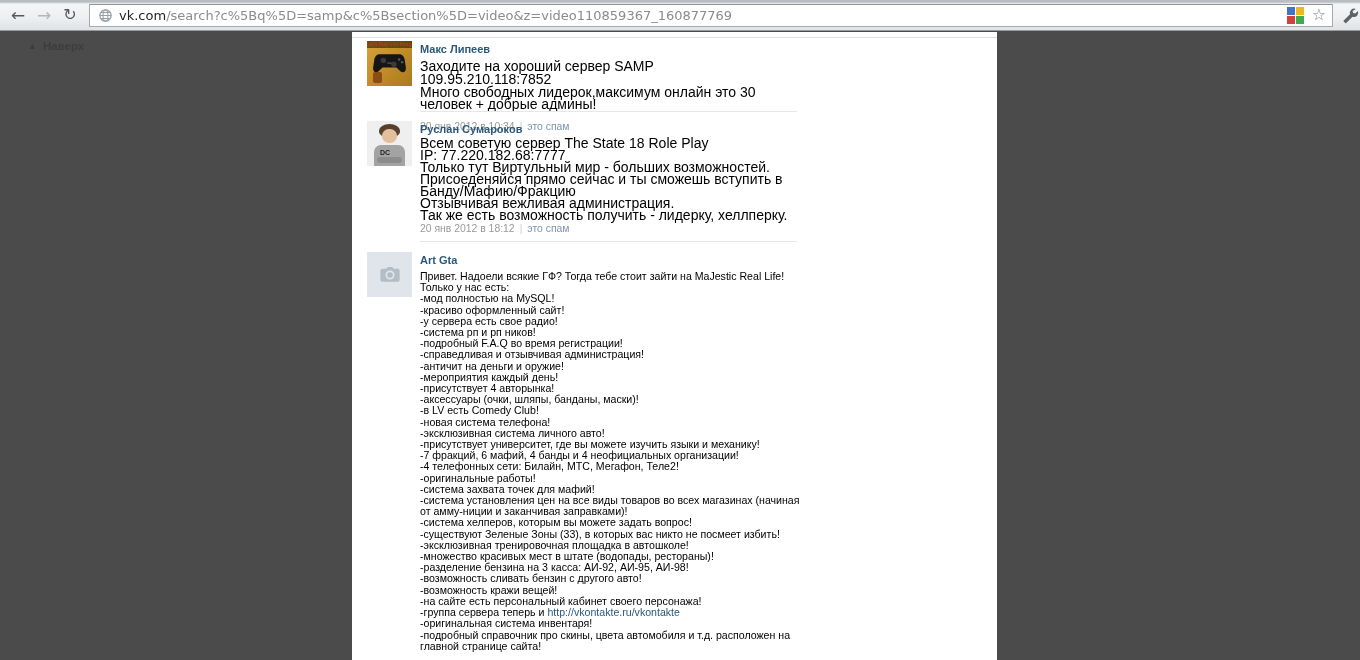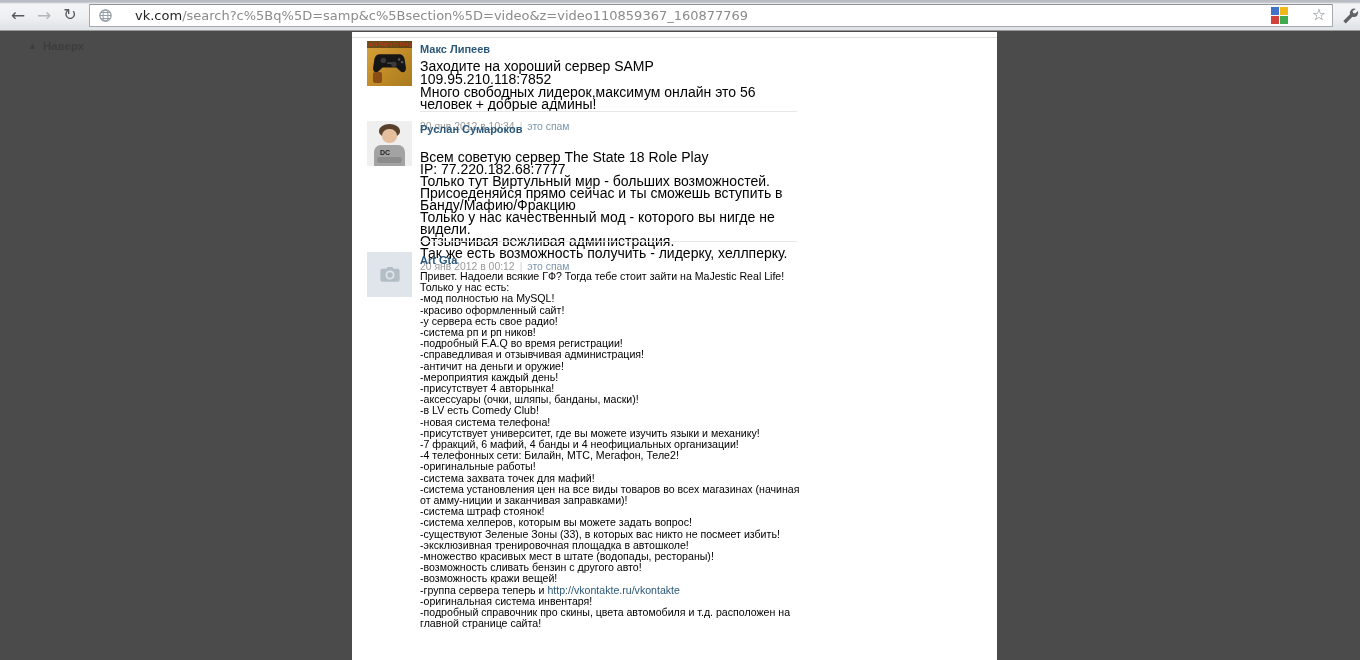--- a/index.html
+++ b/index.html
@@ -13,21 +13,21 @@
     border-bottom: 1px solid #9a9a9a;
     display: flex; align-items: center;
     font-family: "DejaVu Sans", sans-serif;
   }
   .nav-btn { width: 26px; text-align: center; font-size: 17px; color: #56595e; cursor: pointer; line-height: 26px; }
   .nav-btn.disabled { color: #b3b7bc; }
   .nav-btn.reload { font-size: 16px; }
   .omnibox {
     margin-left: 6px; height: 23px; width: 1244px;
     background: #fff; border: 1px solid #a6aab0; border-top-color: #8f949a; border-radius: 1px;
-    display: flex; align-items: center; padding: 0 6px; overflow: hidden; gap: 16px;
+    display: flex; align-items: center; padding: 0 6px; overflow: hidden;
   }
   .omnibox .globe { display: inline-flex; margin: 0 6px 0 2px; flex: 0 0 auto; }
   .url { font-size: 13px; white-space: nowrap; overflow: hidden; flex: 1 1 auto; color: #8b8b8b; }
   .url b { color: #1f1f1f; font-weight: normal; }
   .ext-squares { display: grid; grid-template-columns: 8px 8px; grid-template-rows: 8px 8px; gap: 1px; margin: 0 8px; flex: 0 0 auto; cursor: pointer; }
   .ext-squares i { display: block; }
   .ext-squares .s1 { background: #3f74c9; } .ext-squares .s2 { background: #f0b919; }
   .ext-squares .s3 { background: #d2403c; } .ext-squares .s4 { background: #3faa4e; }
   .star { font-size: 16px; color: #7e8setting790; color: #7e8790; cursor: pointer; flex: 0 0 auto; line-height: 20px; }
   .wrench { margin-left: 8px; cursor: pointer; display: inline-flex; }
@@ -44,21 +44,21 @@
   .comment { position: absolute; left: 15px; right: 0; }
   .c1 { top: 7px; } .c2 { top: 87px; } .c3 { top: 218px; }
   .sep { position: absolute; left: 68px; width: 377px; height: 1px; background: #e7e7e7; }
   .sep1 { top: 79px; } .sep2 { top: 209px; }
 
   .ava { position: absolute; left: 0; top: 2px; width: 45px; height: 45px; overflow: hidden; cursor: pointer; }
   .cc { margin-left: 53px; width: 382px; }
   .cname { font-weight: bold; color: #2b587a; font-size: 11px; text-decoration: none; cursor: pointer; display: inline-block; }
   .cbody { font-size: 14px; line-height: 12.8px; color: #000; }
   .c1 .cbody { margin-top: 3px; }
-  .c2 .cbody { margin-top: 14px; line-height: 12px; }
+  .c2 .cbody { line-height: 12px; }
   .c3 .cbody { margin-top: 3px; line-height: 11.2px; font-size: 10.6px; }
   .cmeta { margin-top: 10px; font-size: 10.4px; color: #999999; }
   .c2 .cmeta { margin-top: 2px; }
   .pipe { color: #cfcfcf; margin: 0 5px; }
   .spam { color: #7d95ad; text-decoration: none; cursor: pointer; }
   .inlink { color: #2b587a; text-decoration: none; cursor: pointer; }
 
   
   .ava1 { background: linear-gradient(135deg, #d9a33c, #c08b28 55%, #a97a1e); }
   .ava1 .cap {
@@ -131,21 +131,21 @@
           <rect x="17" y="11" width="6" height="2" rx="1" fill="#444"></rect>
         </svg>
         <span class="blob"></span>
       </div>
       <div class="cc">
         <a class="cname">Макс Липеев</a>
         <div class="cbody">
 
         <div class="cline">Заходите на хороший сервер SAMP</div>
             <div class="cline">109.95.210.118:7852</div>
-            <div class="cline">Много свободных лидерок,максимум онлайн это 56 человек + добрые админы!</div>
+            <div class="cline">Много свободных лидерок,максимум онлайн это 30 человек + добрые админы!</div>
           </div>
         <div class="cmeta">
           <span>20 янв 2012 в 10:34</span><span class="pipe">|</span><a class="spam">это спам</a>
         </div>
       </div>
     </div>
     <div class="sep sep1"></div>
 
     <div class="comment c2">
       <div class="ava ava2">
@@ -156,26 +156,25 @@
         <span class="arms"></span>
       </div>
       <div class="cc">
         <a class="cname">Руслан Сумароков</a>
         <div class="cbody">
 
         <div class="cline">Всем советую сервер The State 18 Role Play</div>
             <div class="cline">IP: 77.220.182.68:7777</div>
             <div class="cline">Только тут Виртульный мир - больших возможностей.</div>
             <div class="cline">Присоеденяйся прямо сейчас и ты сможешь вступить в Банду/Мафию/Фракцию</div>
-            <div class="cline">Только у нас качественный мод - которого вы нигде не видели.</div>
             <div class="cline">Отзывчивая вежливая администрация.</div>
             <div class="cline">Так же есть возможность получить - лидерку, хеллперку.</div>
           </div>
         <div class="cmeta">
-          <span>20 янв 2012 в 00:12</span><span class="pipe">|</span><a class="spam">это спам</a>
+          <span>20 янв 2012 в 18:12</span><span class="pipe">|</span><a class="spam">это спам</a>
         </div>
       </div>
     </div>
     <div class="sep sep2"></div>
 
     <div class="comment c3">
       <div class="ava ava3">
         <svg width="26" height="26" viewBox="0 0 24 24">
           <path fill="#b3bdc6" d="M8.6 6.2l1.2-1.7h4.4l1.2 1.7H19a1.9 1.9 0 0 1 1.9 1.9v8.2A1.9 1.9 0 0 1 19 18.2H5a1.9 1.9 0 0 1-1.9-1.9V8.1A1.9 1.9 0 0 1 5 6.2h3.6z"></path>
           <circle cx="12" cy="12" r="3.4" fill="none" stroke="#dfe5ea" stroke-width="1.6"></circle>
@@ -192,33 +191,35 @@
               <div class="cline">-у сервера есть свое радио!</div>
               <div class="cline">-система рп и рп ников!</div>
               <div class="cline">-подробный F.A.Q во время регистрации!</div>
               <div class="cline">-справедливая и отзывчивая администрация!</div>
               <div class="cline">-античит на деньги и оружие!</div>
               <div class="cline">-мероприятия каждый день!</div>
               <div class="cline">-присутствует 4 авторынка!</div>
               <div class="cline">-аксессуары (очки, шляпы, банданы, маски)!</div>
               <div class="cline">-в LV есть Comedy Club!</div>
               <div class="cline">-новая система телефона!</div>
+              <div class="cline">-эксклюзивная система личного авто!</div>
               <div class="cline">-присутствует университет, где вы можете изучить языки и механику!</div>
               <div class="cline">-7 фракций, 6 мафий, 4 банды и 4 неофициальных организации!</div>
               <div class="cline">-4 телефонных сети: Билайн, МТС, Мегафон, Теле2!</div>
               <div class="cline">-оригинальные работы!</div>
               <div class="cline">-система захвата точек для мафий!</div>
               <div class="cline">-система установления цен на все виды товаров во всех магазинах (начиная от амму-ниции и заканчивая заправками)!</div>
-              <div class="cline">-система штраф стоянок!</div>
               <div class="cline">-система хелперов, которым вы можете задать вопрос!</div>
               <div class="cline">-существуют Зеленые Зоны (33), в которых вас никто не посмеет избить!</div>
               <div class="cline">-эксклюзивная тренировочная площадка в автошколе!</div>
               <div class="cline">-множество красивых мест в штате (водопады, рестораны)!</div>
+              <div class="cline">-разделение бензина на 3 касса: АИ-92, АИ-95, АИ-98!</div>
               <div class="cline">-возможность сливать бензин с другого авто!</div>
               <div class="cline">-возможность кражи вещей!</div>
+              <div class="cline">-на сайте есть персональный кабинет своего персонажа!</div>
             </div>
           <div class="cline">
             <span>-группа сервера теперь и </span><a class="inlink">http://vkontakte.ru/vkontakte</a>
           </div>
           <div>
 
           <div class="cline">-оригинальная система инвентаря!</div>
               <div class="cline">-подробный справочник про скины, цвета автомобиля и т.д. расположен на главной странице сайта!</div>
             </div>
         </div>

